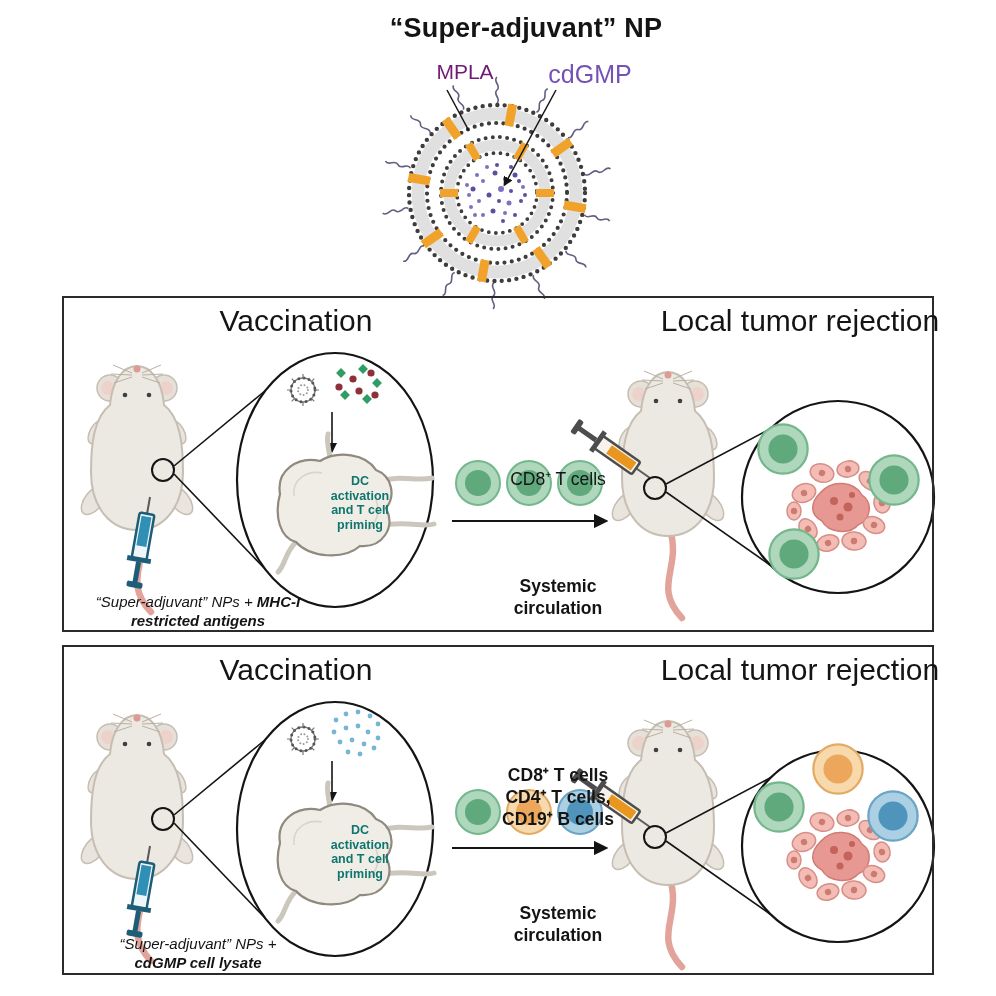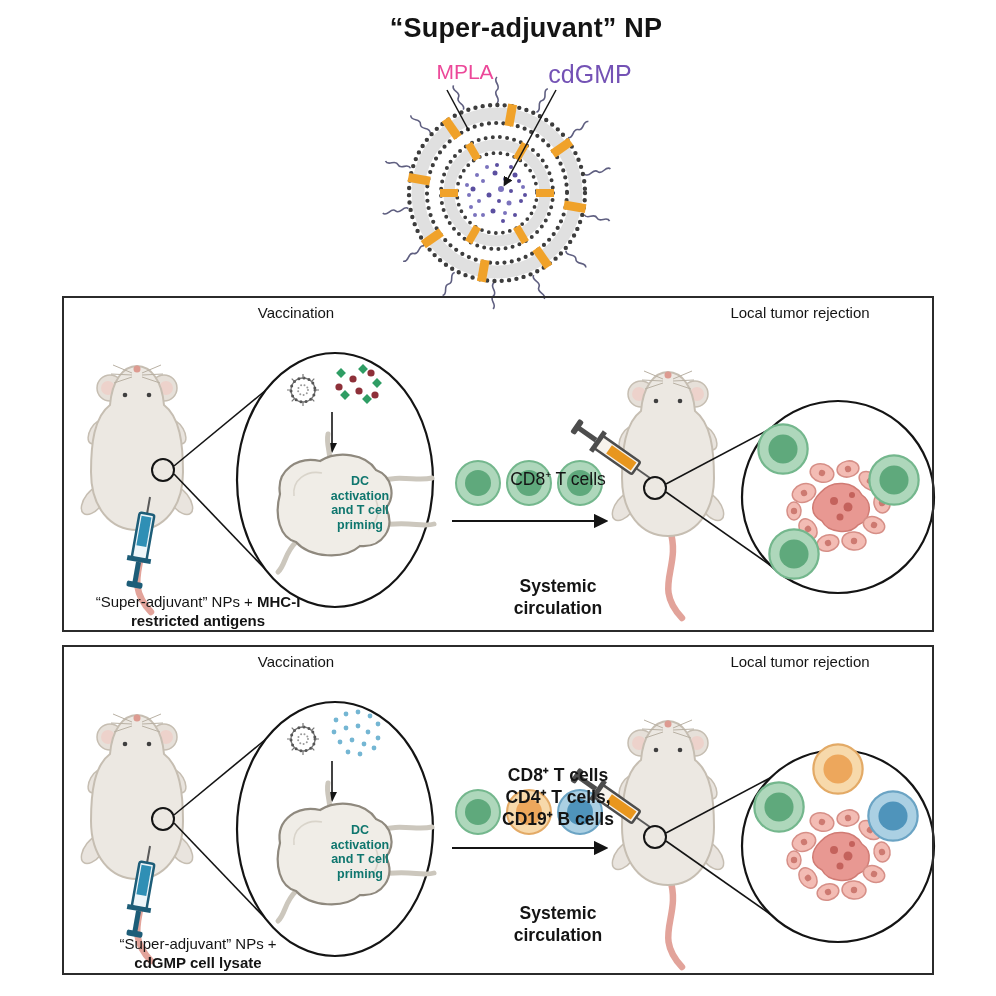--- a/index.html
+++ b/index.html
@@ -4,26 +4,26 @@
 <style>
   html,body { margin:0; padding:0; background:#ffffff; }
   .fig { position:relative; width:996px; height:996px; background:#fff;
          font-family:"Liberation Sans", sans-serif; overflow:hidden; }
   .art { position:absolute; left:0; top:0; z-index:0; }
   .panel-frame { position:absolute; box-sizing:border-box; border:2.5px solid #2b2b2b;
                  background:transparent; z-index:1; }
   .txt { position:absolute; z-index:2; color:#141414; text-align:center;padding-left:28px; }
   .pre { white-space:pre-line;font-weight:bold; }
   .np-title   { left:0; top:13px; width:996px; font-size:27px; font-weight:600; letter-spacing:.2px; }
-  .mpla-lab   { left:387px; top:60px; width:100px; font-size:21px; font-weight:500; color:#ec4899; }
+  .mpla-lab   { left:387px; top:60px; width:100px; font-size:21px; font-weight:500; color:#701a75; }
   .cdgmp-lab  { left:510px; top:60px; width:104px; font-size:25px; font-weight:500; color:#7452B5; }
-  .panel-title{ width:290px; font-size:15px; }
+  .panel-title{ width:290px; font-size:30px; }
   .node-txt   { width:124px; font-size:12.5px; font-weight:bold; line-height:14.5px; color:#0f766e; }
   .mid-lab    { width:184px; font-size:17.5px; line-height:22px;margin-top:44px; }
-  .cap        { width:212px; font-size:15px; line-height:19px; }
+  .cap        { width:212px; font-size:15px; line-height:19px;font-style:italic; }
   .cap b      { font-weight:bold; }
   #p1-frame { left:62px; top:296px; width:872px; height:336px; }
   #p2-frame { left:62px; top:645px; width:872px; height:330px; }
 </style>
 </head>
 <body>
 
 <div class="fig">
 
 <svg class="art" width="996" height="996" viewBox="0 0 996 996">

